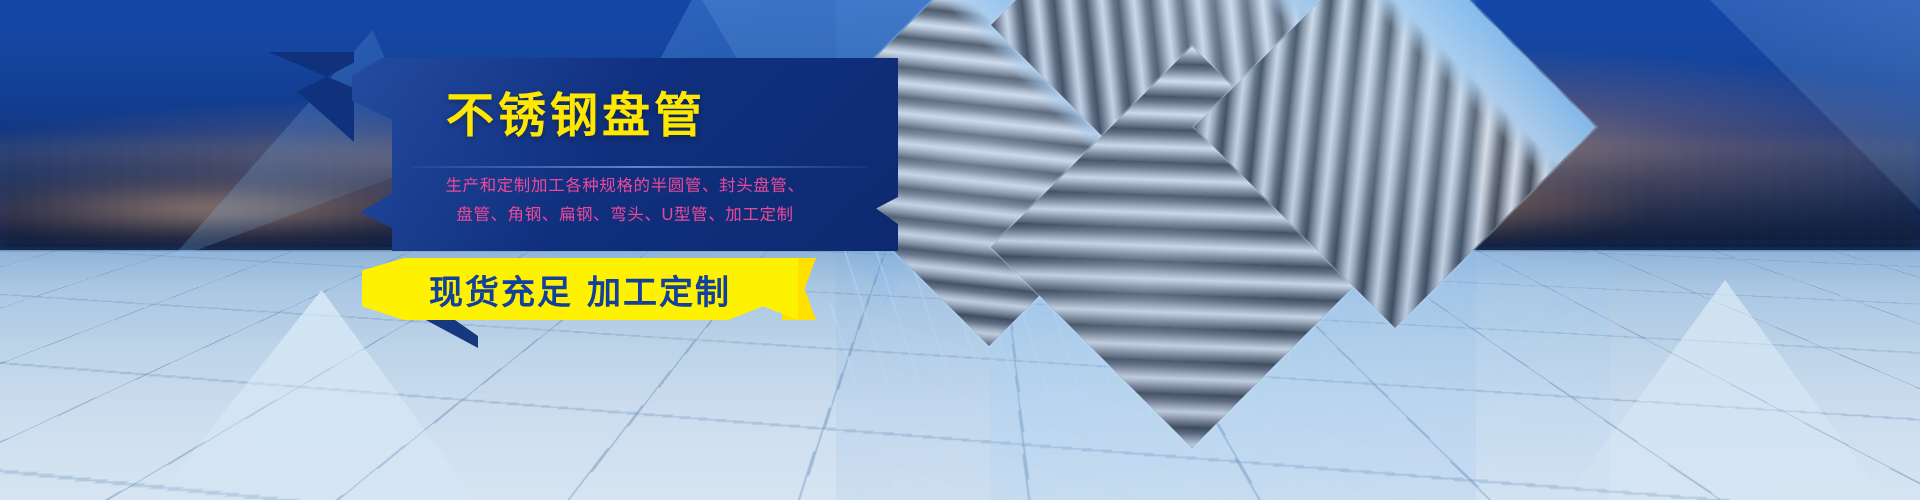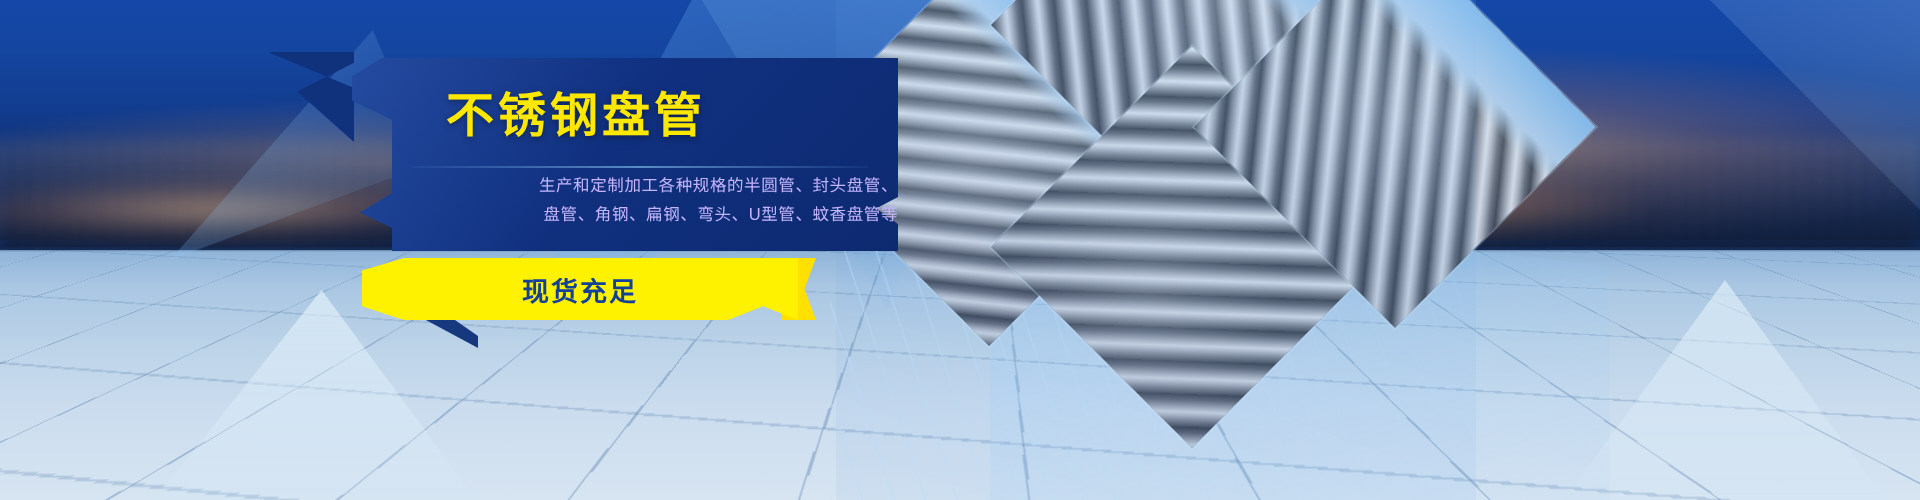--- a/index.html
+++ b/index.html
@@ -122,42 +122,42 @@
     background:linear-gradient(90deg,rgba(120,195,255,.05),rgba(150,215,255,.55),rgba(120,195,255,.05));
   }
 
   .headline{
     position:absolute;left:446px;top:92px;width:430px;
     font-size:48px;font-weight:700;color:#ffe800;letter-spacing:4px;
     line-height:1;white-space:nowrap;
     text-shadow:0 2px 6px rgba(0,0,0,.35);
   }
   .sub{
-    position:absolute;left:352px;width:546px;text-align:right;
-    color:#c4b5fd;font-size:16.5px;letter-spacing:.6px;white-space:nowrap;
+    position:absolute;left:352px;width:546px;text-align:center;
+    color:#ec4899;font-size:16.5px;letter-spacing:.6px;white-space:nowrap;
   }
   .sub1{top:172px;}
   .sub2{top:201px;}
 
   
   .ribbon{
     position:absolute;left:362px;top:258px;width:436px;height:62px;
     background:#fff200;
     clip-path:polygon(0 20%,42px 0,100% 0,100% 100%,92% 78%,84% 100%,42px 100%,0 78%);
     box-shadow:0 5px 18px rgba(10,35,80,.28);
   }
   .ribbon-tail{
     position:absolute;left:782px;top:258px;width:34px;height:62px;
     background:#ffe000;
     clip-path:polygon(0 0,100% 0,66% 50%,100% 100%,0 100%);
   }
   .ribbon-text{
     position:absolute;left:362px;top:258px;width:436px;height:62px;
     display:flex;align-items:center;justify-content:center;gap:14px;
-    color:#12409b;font-size:27px;font-weight:700;letter-spacing:2px;white-space:nowrap;
+    color:#12409b;font-size:34px;font-weight:700;letter-spacing:2px;white-space:nowrap;
   }
 
   
   .collage{position:absolute;left:836px;top:-58px;width:640px;height:620px;}
   .dia{
     position:absolute;width:286px;height:286px;
     transform:rotate(45deg);overflow:hidden;
     border:1px solid rgba(180,220,255,.55);
     box-shadow:0 0 0 1px rgba(255,255,255,.12);
   }
@@ -263,21 +263,22 @@
 
   <div class="chev chev-top"></div>
   <div class="chev chev-bot"></div>
 
   <div class="panel"></div>
   <div class="panel-sheen"></div>
   <div class="panel-rule"></div>
 
   <div class="headline">不锈钢盘管</div>
   <div class="sub sub1">生产和定制加工各种规格的半圆管、封头盘管、</div>
-  <div class="sub sub2">盘管、角钢、扁钢、弯头、U型管、蚊香盘管等</div>
+  <div class="sub sub2">盘管、角钢、扁钢、弯头、U型管、加工定制</div>
 
   <div class="ribbon-tail"></div>
   <div class="ribbon"></div>
   <div class="ribbon-text">
     <span>现货充足</span>
+    <span>加工定制</span>
   </div>
 
 </div>
 
 </body></html>

